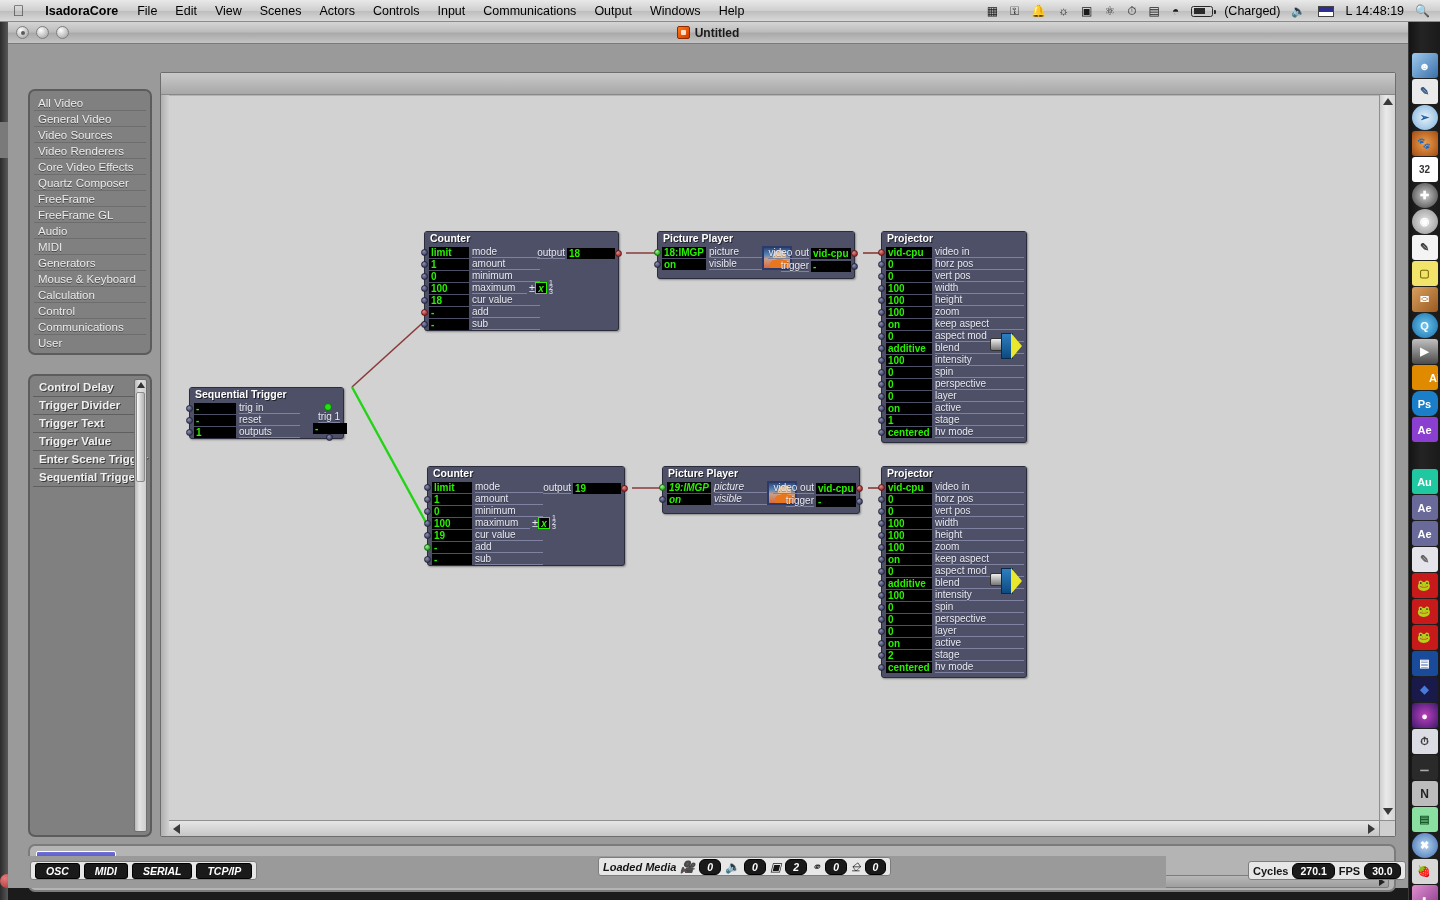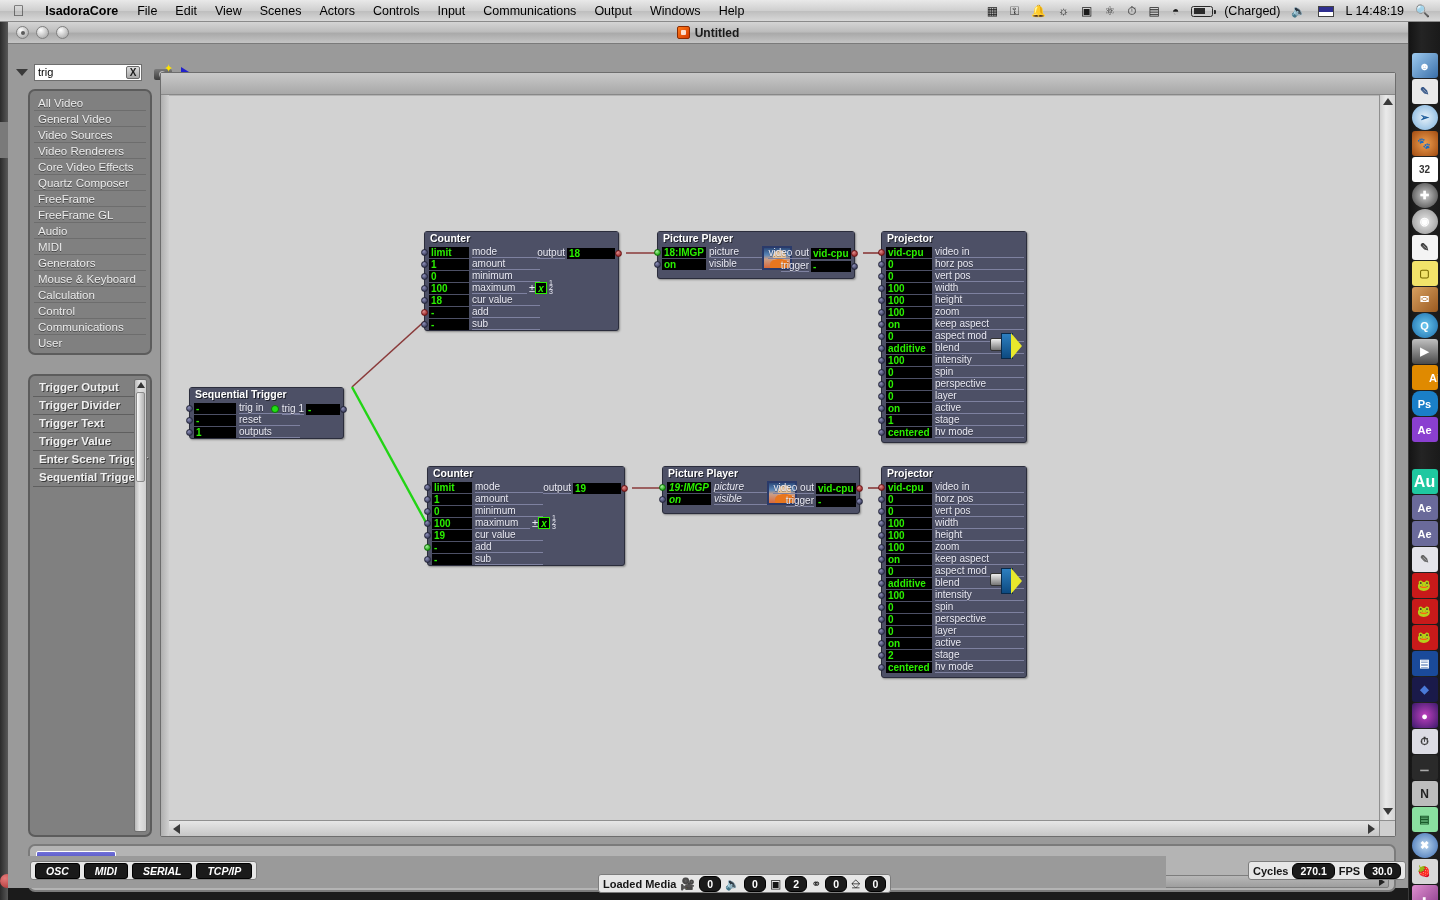--- a/index.html
+++ b/index.html
@@ -393,33 +393,20 @@
       <span class="wbtn"></span>
     </div>
     <div class="tbinner">
       <span class="docicon"></span>
       <span>Untitled</span>
     </div>
   </div>
 
   <div id="winbody">
 
-    <div id="searchrow">
-      <span class="tri-down"></span>
-      <span class="searchbox">
-        <span class="sv">trig</span>
-        <span class="searchclear">X</span>
-      </span>
-      <span class="camico">
-        <span class="body"></span>
-          <span class="lens"></span>
-          <span class="flash">✦</span>
-      </span>
-      <span class="playtri"></span>
-    </div>
 
     <div id="catpanel">
       <div class="catitem">All Video</div>
       <div class="catitem">General Video</div>
       <div class="catitem">Video Sources</div>
       <div class="catitem">Video Renderers</div>
       <div class="catitem">Core Video Effects</div>
       <div class="catitem">Quartz Composer</div>
       <div class="catitem">FreeFrame</div>
       <div class="catitem">FreeFrame GL</div>
@@ -427,21 +414,21 @@
       <div class="catitem">MIDI</div>
       <div class="catitem">Generators</div>
       <div class="catitem">Mouse &amp; Keyboard</div>
       <div class="catitem">Calculation</div>
       <div class="catitem">Control</div>
       <div class="catitem">Communications</div>
       <div class="catitem">User</div>
     </div>
 
     <div id="actorpanel">
-      <div class="actoritem">Trigger Output</div>
+      <div class="actoritem">Control Delay</div>
       <div class="actoritem">Trigger Divider</div>
       <div class="actoritem">Trigger Text</div>
       <div class="actoritem">Trigger Value</div>
       <div class="actoritem">Enter Scene Trigger</div>
       <div class="actoritem">Sequential Trigger</div>
       <div id="actorscroll">
         <div class="uparrow"></div>
         <div class="thumb"></div>
       </div>
     </div>
@@ -644,21 +631,21 @@
                 <span class="pin"></span>
                 <span class="pval" style="width:42px">-</span>
                 <span class="plabel">reset</span>
               </div>
             <div class="prow" style="width:110px;">
                 <span class="pin"></span>
                 <span class="pval" style="width:42px">1</span>
                 <span class="plabel">outputs</span>
               </div>
           </div>
-          <div class="orow" style="right:-4px; top:15px; ">
+          <div class="orow" style="right:-4px; top:15px; flex-direction:column;">
             <span style="width:8px;height:8px;border-radius:50%;background:#22e015;border:1px solid #0a7a05;margin-right:3px;"></span>
             <span class="olabel">trig 1</span>
             <span class="oval" style="width:34px">-</span>
             <span class="opin"></span>
           </div>
         </div>
 
         <div class="node" style="left:258px; top:370px; width:198px; height:100px;">
           <div class="ntitle">Counter</div>
           <div style="position:relative;padding-top:1px;">
@@ -854,21 +841,21 @@
     </div>
 
     <div id="statusbar">
       <div class="pillgroup" style="left:22px; top:5px;">
         <span class="blkbtn">OSC</span>
         <span class="blkbtn">MIDI</span>
         <span class="blkbtn">SERIAL</span>
         <span class="blkbtn">TCP/IP</span>
       </div>
 
-      <div class="pillgroup" style="left:590px; top:18px;">
+      <div class="pillgroup" style="left:590px; top:1px;font-style:italic;">
         <span class="lblk">Loaded Media</span>
         <span class="smico">🎥</span>
         <span class="blkpill">0</span>
         <span class="smico">🔈</span>
         <span class="blkpill">0</span>
         <span class="smico">▣</span>
         <span class="blkpill">2</span>
         <span class="smico">⚭</span>
         <span class="blkpill">0</span>
         <span class="smico">⎒</span>
@@ -896,21 +883,21 @@
   <div class="dockicon" style="background:radial-gradient(circle,#e8e8e8,#909090);border-radius:50%;">◉</div>
   <div class="dockicon" style="background:#f4f4f4;color:#444;">✎</div>
   <div class="dockicon" style="background:#f2e36a;color:#7a6a00;">▢</div>
   <div class="dockicon" style="background:linear-gradient(135deg,#d8a060,#9a5a20);">✉</div>
   <div class="dockicon" style="background:radial-gradient(circle,#6ac8f0,#1a6aa8);border-radius:50%;">Q</div>
   <div class="dockicon" style="background:linear-gradient(to bottom,#c0c0c0,#4a4a4a);">▶</div>
   <div class="dockicon" style="background:#e08a00;color:#fff;font-size:11px;padding-left:20px;">Ai</div>
   <div class="dockicon" style="background:#1a7fc8;color:#fff;font-size:11px;border-radius:8px;">Ps</div>
   <div class="dockicon" style="background:#8a3fd0;color:#fff;font-size:11px;">Ae</div>
   <div class="dockicon" style="background:#c43fd0;color:#fff;font-size:11px;margin-left:36px;">Pr</div>
-  <div class="dockicon" style="background:#1fc8a0;color:#fff;font-size:16px;">Au</div>
+  <div class="dockicon" style="background:#1fc8a0;color:#fff;font-size:11px;">Au</div>
   <div class="dockicon" style="background:#6a6a9a;color:#fff;font-size:11px;">Ae</div>
   <div class="dockicon" style="background:#6a6a9a;color:#fff;font-size:11px;">Ae</div>
   <div class="dockicon" style="background:#e4e4ea;color:#666;">✎</div>
   <div class="dockicon" style="background:#c81a1a;color:#f0d000;">🐸</div>
   <div class="dockicon" style="background:#c81a1a;color:#f0d000;">🐸</div>
   <div class="dockicon" style="background:#c81a1a;color:#f0d000;">🐸</div>
   <div class="dockicon" style="background:#1a4a9a;color:#fff;">▤</div>
   <div class="dockicon" style="background:#1a1a4a;color:#4a7ad8;">◆</div>
   <div class="dockicon" style="background:radial-gradient(circle,#c040c0,#3a1a6a);">●</div>
   <div class="dockicon" style="background:#dcdce4;color:#333;">⏱</div>

